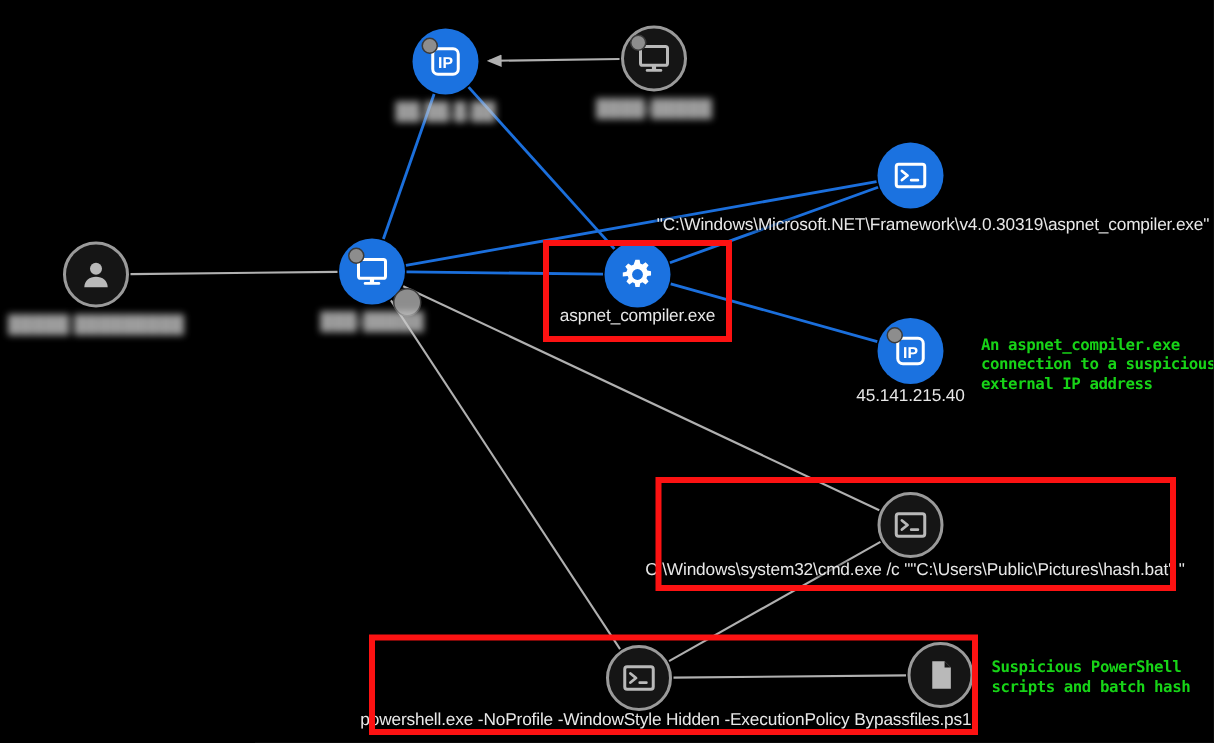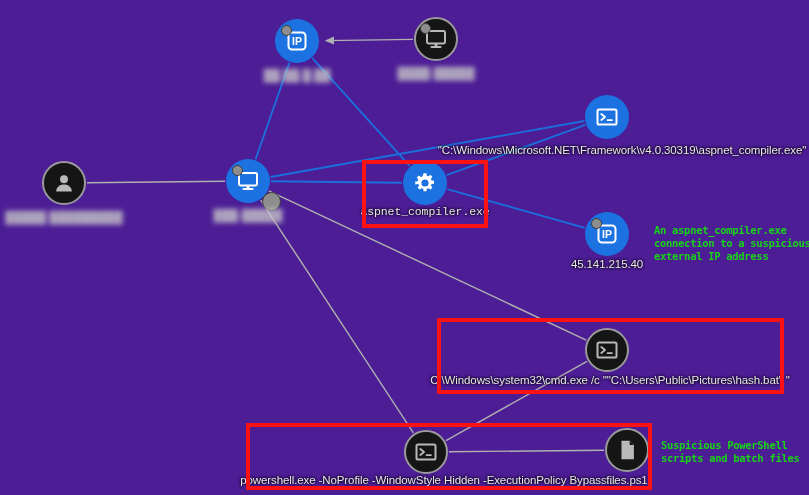--- a/index.html
+++ b/index.html
@@ -4,21 +4,21 @@
 <style>
   html, body {
     margin: 0;
     padding: 0;
     background: #151515;
   }
   #canvas {
     position: relative;
     width: 809px;
     height: 495px;
-    background: #4c1d95;
+    background: #000000;
     overflow: hidden;
     font-family: "Liberation Sans", sans-serif;
   }
   svg.layer {
     position: absolute;
     left: 0;
     top: 0;
     width: 809px;
     height: 495px;
   }
@@ -147,21 +147,21 @@
       <div class="badge" style="left: 232.16px; top: 165.16px; width: 11px; height: 11px;"></div>
       <div class="badge share" style="left: 261.64px; top: 191.56px; width: 19px; height: 19px;"></div>
       <div class="blurred" style="left: 248px; top: 209px;">███-█████</div>
       <div class="bubble blue" style="left: 425px; top: 183px; width: 44px; height: 44px;">
         <svg width="24" height="24" viewBox="0 0 24 24">
           <path d="M12 8.2a3.8 3.8 0 100 7.6 3.8 3.8 0 000-7.6zm0 2.3a1.5 1.5 0 110 3 1.5 1.5 0 010-3z" fill="#ffffff"></path>
           <path d="M10.6 2.2h2.8l.45 2.45 1.5.62 2.05-1.42 1.98 1.98-1.42 2.05.62 1.5 2.45.45v2.8l-2.45.45-.62 1.5 1.42 2.05-1.98 1.98-2.05-1.42-1.5.62-.45 2.45h-2.8l-.45-2.45-1.5-.62-2.05 1.42-1.98-1.98 1.42-2.05-.62-1.5L2.2 13.4v-2.8l2.45-.45.62-1.5-1.42-2.05 1.98-1.98 2.05 1.42 1.5-.62z" fill="#ffffff"></path>
           <circle cx="12" cy="12" r="3.6" fill="#1b72e0"></circle>
         </svg>
       </div>
-      <div class="nlabel" style="left: 425px; top: 205px; font-family: Liberation Mono, monospace;">aspnet_compiler.exe</div>
+      <div class="nlabel" style="left: 425px; top: 205px;">aspnet_compiler.exe</div>
       <div class="bubble blue" style="left: 607px; top: 117px; width: 44px; height: 44px;">
         <svg width="24" height="24" viewBox="0 0 24 24">
           <rect x="2.5" y="4.5" width="19" height="15" rx="1.6" fill="none" stroke="#ffffff" stroke-width="2"></rect>
           <path d="M6.3 9 L10 12 L6.3 15" fill="none" stroke="#ffffff" stroke-width="1.9" stroke-linecap="round" stroke-linejoin="round"></path>
           <rect x="11.6" y="14.2" width="6.2" height="1.8" rx="0.8" fill="#ffffff"></rect>
         </svg>
       </div>
       <div class="nlabel" style="left: 622px; top: 144px;">"C:\Windows\Microsoft.NET\Framework\v4.0.30319\aspnet_compiler.exe"</div>
       <div class="bubble blue" style="left: 607px; top: 234px; width: 44px; height: 44px;">
         <svg width="24" height="24" viewBox="0 0 24 24">
@@ -198,16 +198,16 @@
   <div id="boxes-group">
       <div class="redbox" style="left: 362px; top: 160px; width: 126px; height: 68px; border-color: rgb(252, 18, 18);"></div>
       <div class="redbox" style="left: 437px; top: 318px; width: 347px; height: 76px; border-color: rgb(252, 18, 18);"></div>
       <div class="redbox" style="left: 246px; top: 423px; width: 406px; height: 67px; border-color: rgb(252, 18, 18);"></div>
     </div>
   <div id="annots-group">
       <div class="annot" style="left: 654px; top: 224px; color: rgb(23, 212, 23);">An aspnet_compiler.exe
 connection to a suspicious
 external IP address</div>
       <div class="annot" style="left: 661px; top: 439px; color: rgb(23, 212, 23);">Suspicious PowerShell
-scripts and batch files</div>
+scripts and batch hash</div>
     </div>
 
 </div>
 
 </body></html>

